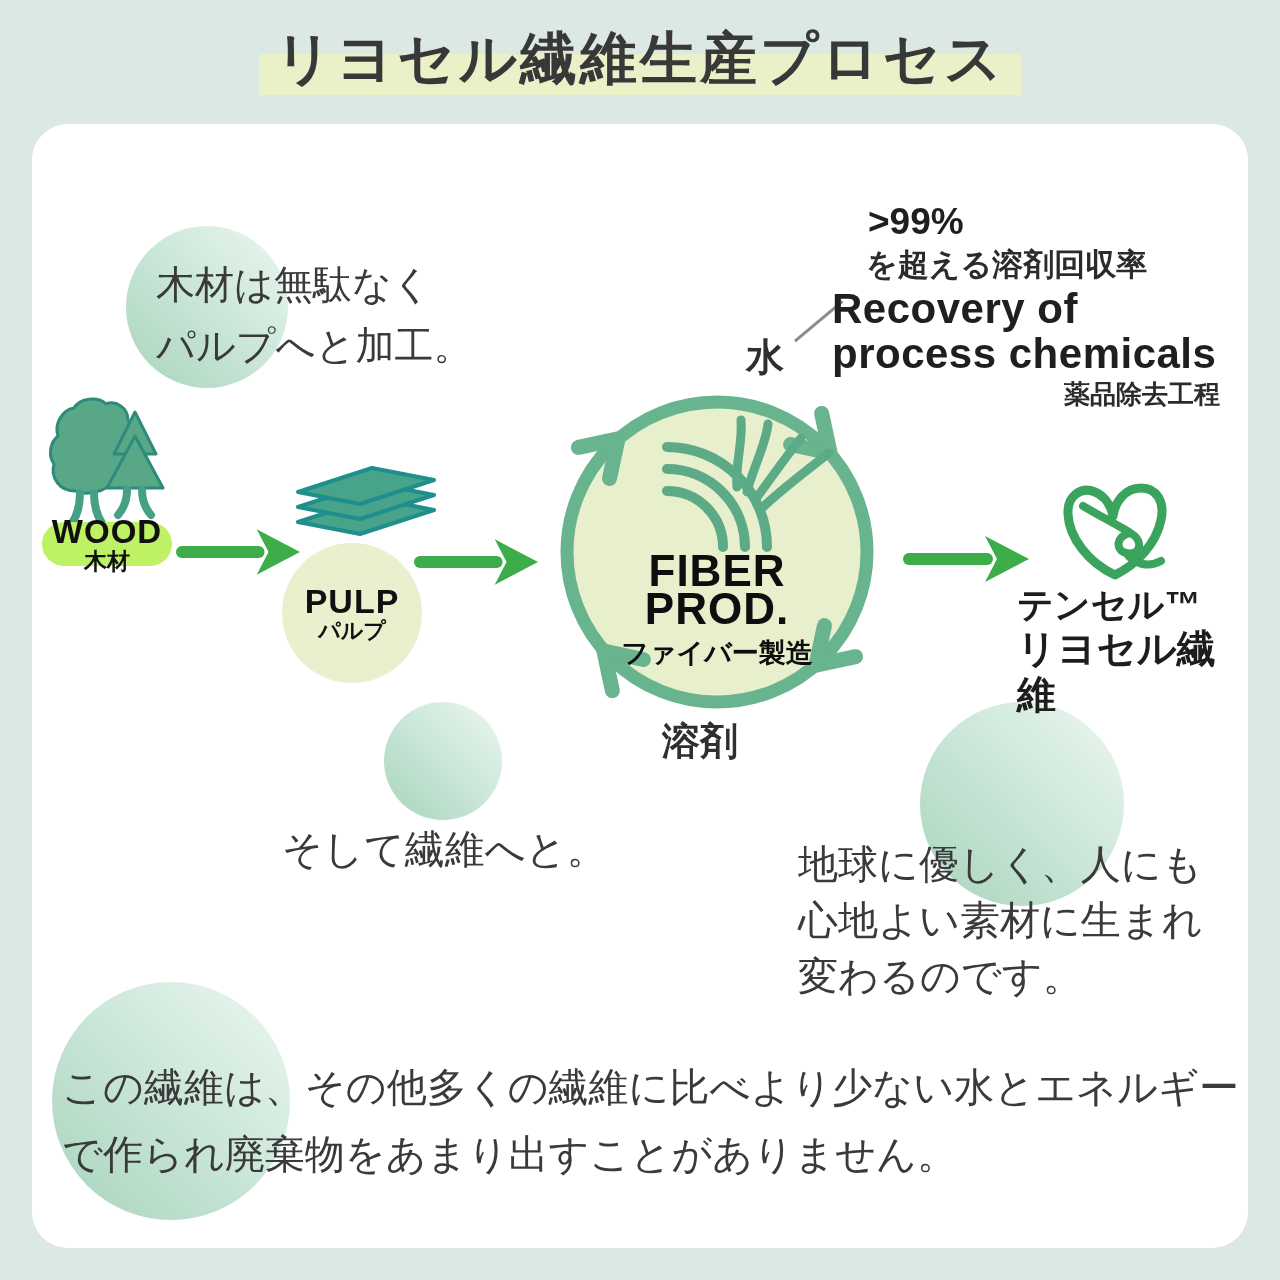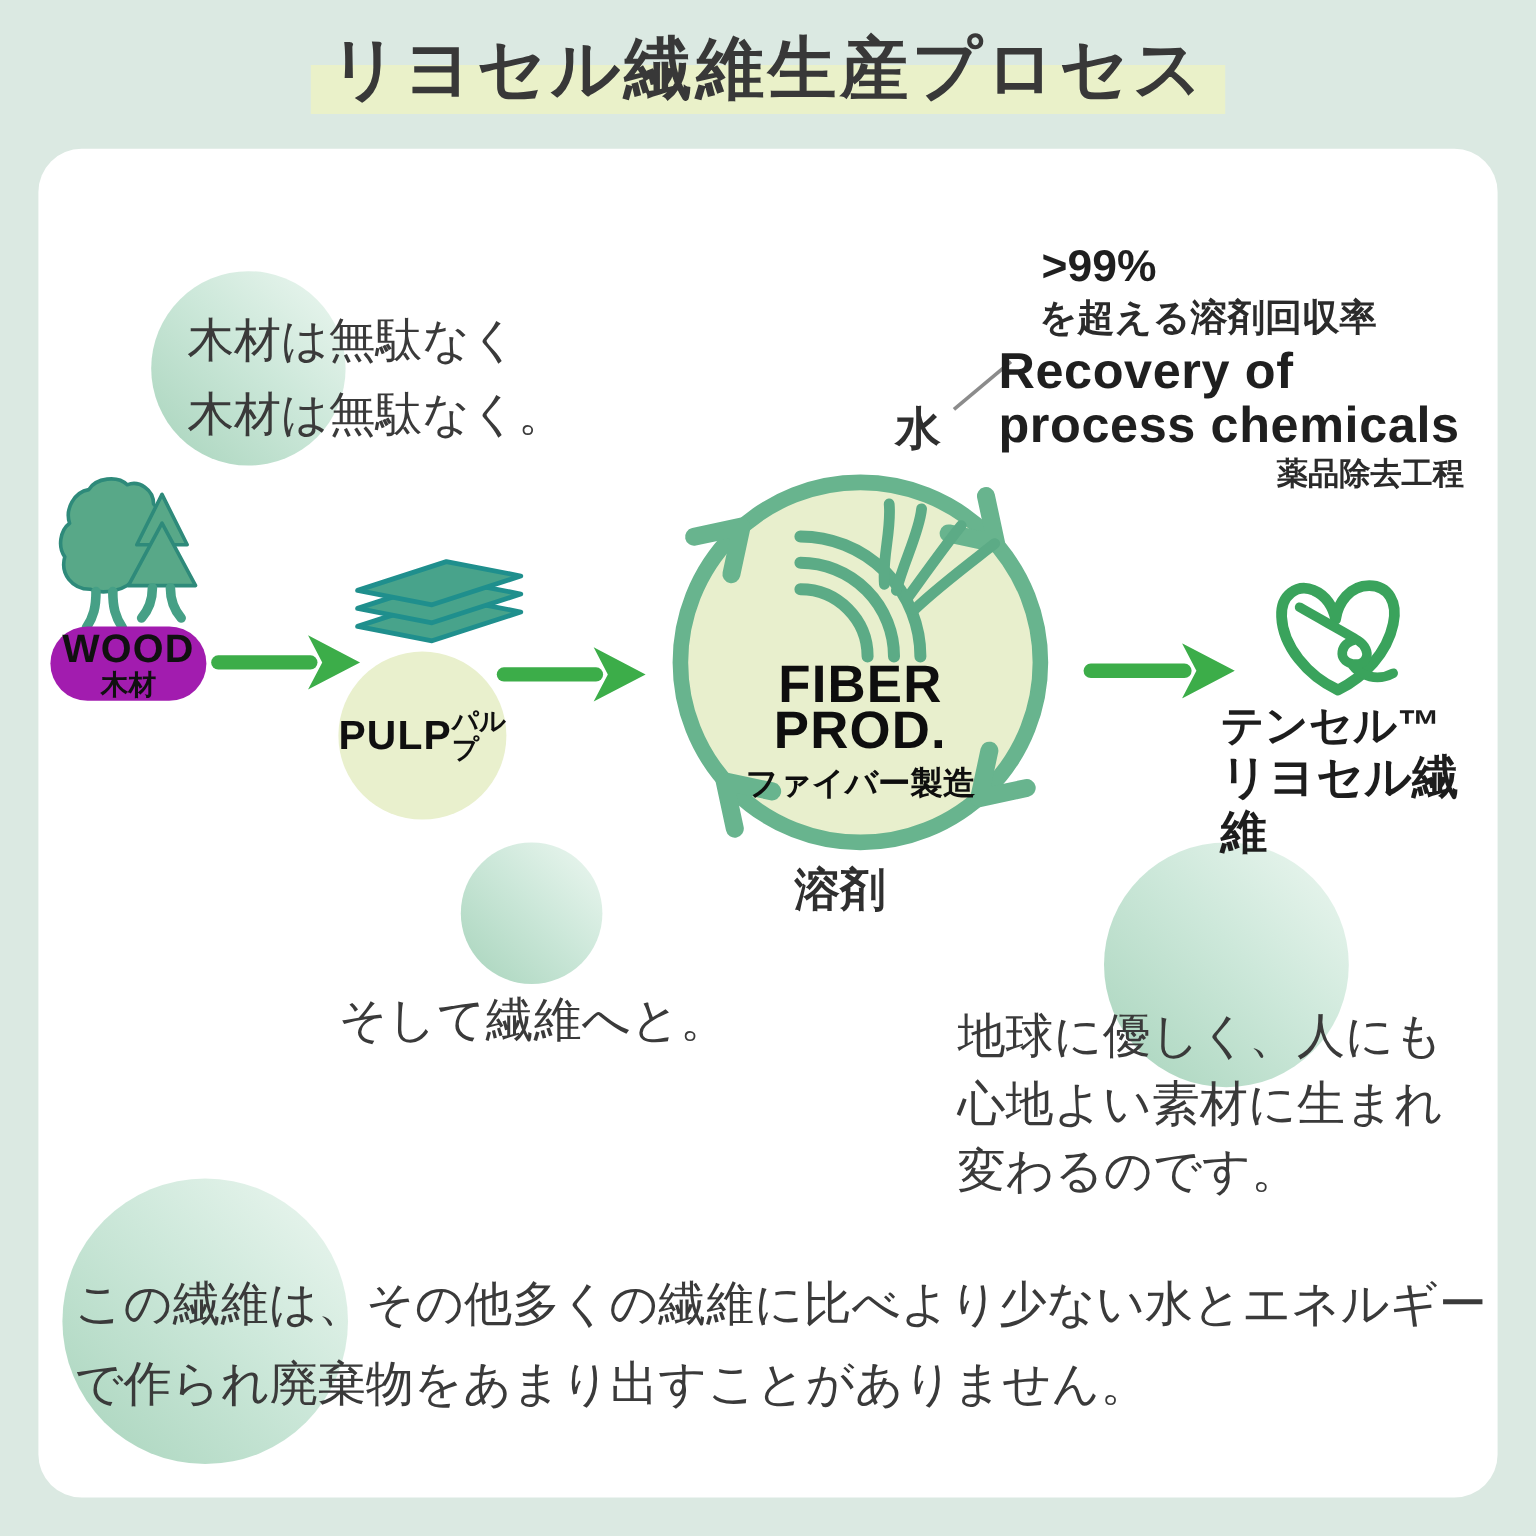--- a/index.html
+++ b/index.html
@@ -42,28 +42,28 @@
     transform:rotate(-40deg);transform-origin:left top;
   }
   
   .chem{left:800px;top:76px;width:388px;color:#1f1f1f;}
   .chem .pct{font-size:37px;font-weight:700;padding-left:36px;line-height:44px;}
   .chem .jp1{font-size:31px;font-weight:700;padding-left:34px;line-height:42px;color:#2b2b2b;}
   .chem .en{font-size:42px;font-weight:700;line-height:45px;letter-spacing:0.5px;}
   .chem .jp2{font-size:26px;font-weight:700;text-align:right;line-height:36px;color:#2b2b2b;}
   
   .pill{
-    left:10px;top:398px;width:130px;height:62px;border-radius:31px;
-    background:#a21caf;display:flex;flex-direction:column;align-items:center;justify-content:center;
+    left:10px;top:398px;width:130px;height:44px;border-radius:31px;
+    background:#bef264;display:flex;flex-direction:column;align-items:center;justify-content:center;
   }
   .pill .en{font-size:33px;font-weight:800;letter-spacing:1px;color:#101010;line-height:34px;}
   .pill .jp{font-size:23px;font-weight:700;color:#101010;line-height:25px;}
   .pulp-circle{
     left:250px;top:419px;width:140px;height:140px;border-radius:50%;
-    background:#e9f0cd;display:flex;flex-direction:row;align-items:center;justify-content:center;
+    background:#e9f0cd;display:flex;flex-direction:column;align-items:center;justify-content:center;
   }
   .pulp-circle .en{font-size:34px;font-weight:800;letter-spacing:1px;color:#101010;line-height:36px;}
   .pulp-circle .jp{font-size:22px;font-weight:700;color:#101010;line-height:24px;}
   .fiber-text{
     left:545px;top:428px;width:280px;text-align:center;color:#0e0e0e;
   }
   .fiber-text .en{font-size:44px;font-weight:800;line-height:38px;letter-spacing:1px;}
   .fiber-text .jp{font-size:27px;font-weight:700;line-height:30px;margin-top:10px;}
   .product-text{left:985px;top:460px;color:#1d1d1d;}
   .product-text .l1{font-size:36px;font-weight:800;line-height:42px;}
@@ -78,21 +78,21 @@
 
 <div class="card">
 
   <div class="grad" style="left:94px;top:102px;width:162px;height:162px;"></div>
   <div class="grad" style="left:352px;top:578px;width:118px;height:118px;"></div>
   <div class="grad" style="left:888px;top:578px;width:204px;height:204px;"></div>
   <div class="grad" style="left:20px;top:858px;width:238px;height:238px;"></div>
 
   <div class="abs z note note-wood">
     <div>木材は無駄なく</div>
-    <div>木材は無駄なく。</div>
+    <div>パルプへと加工。</div>
   </div>
 
   <div class="abs z" style="left:10px;top:272px;width:130px;height:134px;">
     <svg width="130" height="134" viewBox="0 0 130 134">
       <path d="M33 95 C18 95 8 82 12 68 C6 60 8 46 16 40 C12 28 20 14 32 12 C38 2 56 0 64 8 C74 4 86 12 86 24 C94 32 94 48 86 56 C90 70 82 84 70 86 C64 96 44 100 33 95 Z" fill="#58a888" stroke="#2e8a7a" stroke-width="3" stroke-linejoin="round"></path>
       <path d="M38 97 C38 110 36 118 30 127" fill="none" stroke="#46a086" stroke-width="8" stroke-linecap="round"></path>
       <path d="M52 97 C52 110 54 118 60 127" fill="none" stroke="#46a086" stroke-width="8" stroke-linecap="round"></path>
       <path d="M93 16 L72 58 L114 58 Z" fill="#58a888" stroke="#2e8a7a" stroke-width="3" stroke-linejoin="round"></path>
       <path d="M93 40 L65 92 L121 92 Z" fill="#58a888" stroke="#2e8a7a" stroke-width="3" stroke-linejoin="round"></path>
       <path d="M85 94 C85 105 82 112 76 119" fill="none" stroke="#46a086" stroke-width="8" stroke-linecap="round"></path>

